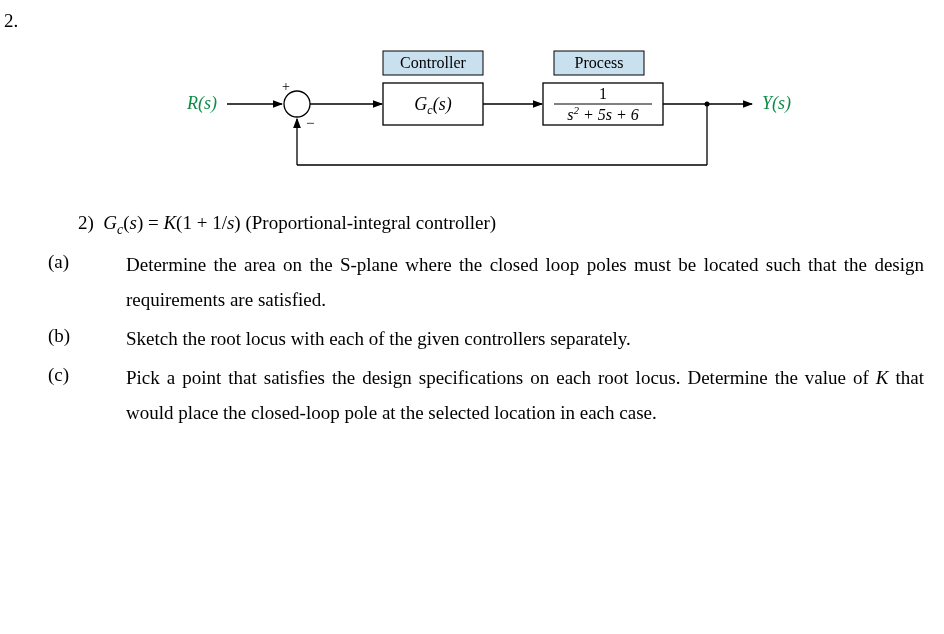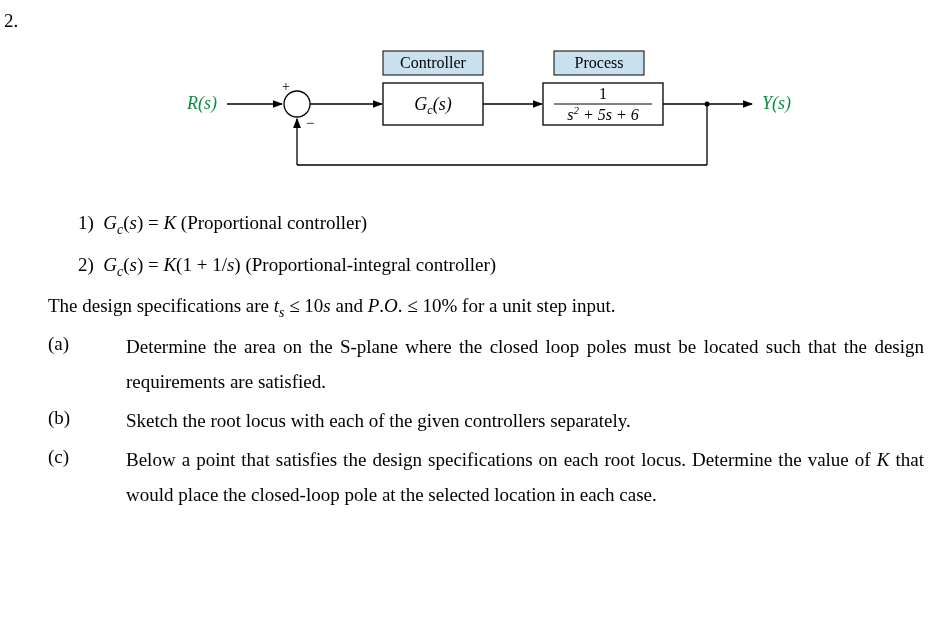--- a/index.html
+++ b/index.html
@@ -80,51 +80,39 @@
 
     <line x1="585" y1="57" x2="585" y2="118" stroke="#000" stroke-width="1.3"></line>
     <line x1="585" y1="118" x2="175" y2="118" stroke="#000" stroke-width="1.3"></line>
     <line x1="175" y1="118" x2="175" y2="72" stroke="#000" stroke-width="1.3" marker-end="url(#arrow)"></line>
     <circle cx="585" cy="57" r="2.5" fill="#000"></circle>
   </svg>
 </div>
 
 <div class="body-text">
 
-  <div class="para indent-list">
-    <span>1)</span>&nbsp;
-    <span class="ital">G<span class="sub">c</span></span>(<span class="ital">s</span>) = <span class="ital">K</span>
-    <span>(Proportional controller)</span>
-  </div>
 
   <div class="para indent-list">
     <span>2)</span>&nbsp;
     <span class="ital">G<span class="sub">c</span></span>(<span class="ital">s</span>) = <span class="ital">K</span>(1 + 1/<span class="ital">s</span>)
     <span>(Proportional-integral controller)</span>
   </div>
 
-  <div class="para">
-    <span>The design specifications are</span>
-    <span class="ital">t<span class="sub">s</span></span> ≤ 10<span class="ital">s</span>
-    <span>and</span>
-    <span class="ital">P</span>.<span class="ital">O</span>. ≤ 10%
-    <span>for a unit step input.</span>
-  </div>
 
   <div class="sub-q">
     <span class="sub-q-lbl">(a)</span>
     <span class="sub-q-body">Determine the area on the S-plane where the closed loop poles must be located such that the design requirements are satisfied.</span>
   </div>
 
   <div class="sub-q">
     <span class="sub-q-lbl">(b)</span>
     <span class="sub-q-body">Sketch the root locus with each of the given controllers separately.</span>
   </div>
 
   <div class="sub-q">
     <span class="sub-q-lbl">(c)</span>
     <span class="sub-q-body">
-      <span>Below a point that satisfies the design specifications on each root locus. Determine the value of</span>
+      <span>Pick a point that satisfies the design specifications on each root locus. Determine the value of</span>
       <span class="ital">K</span>
       <span>that would place the closed-loop pole at the selected location in each case.</span>
     </span>
   </div>
 </div>
 
 </body></html>

